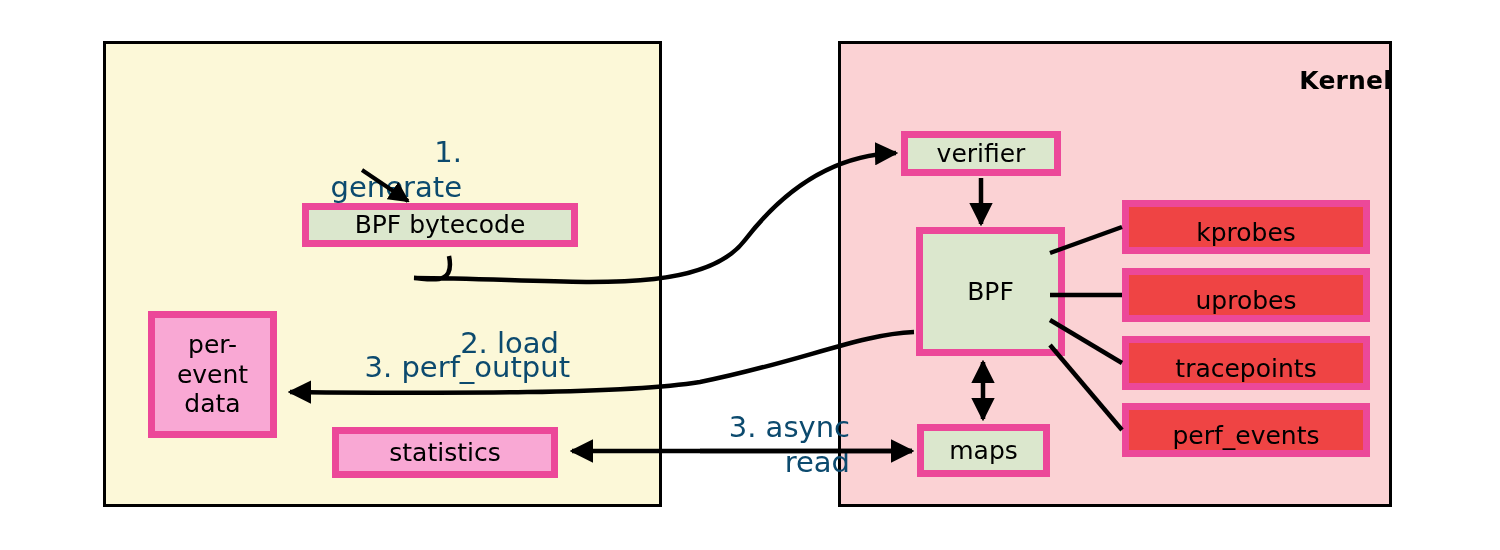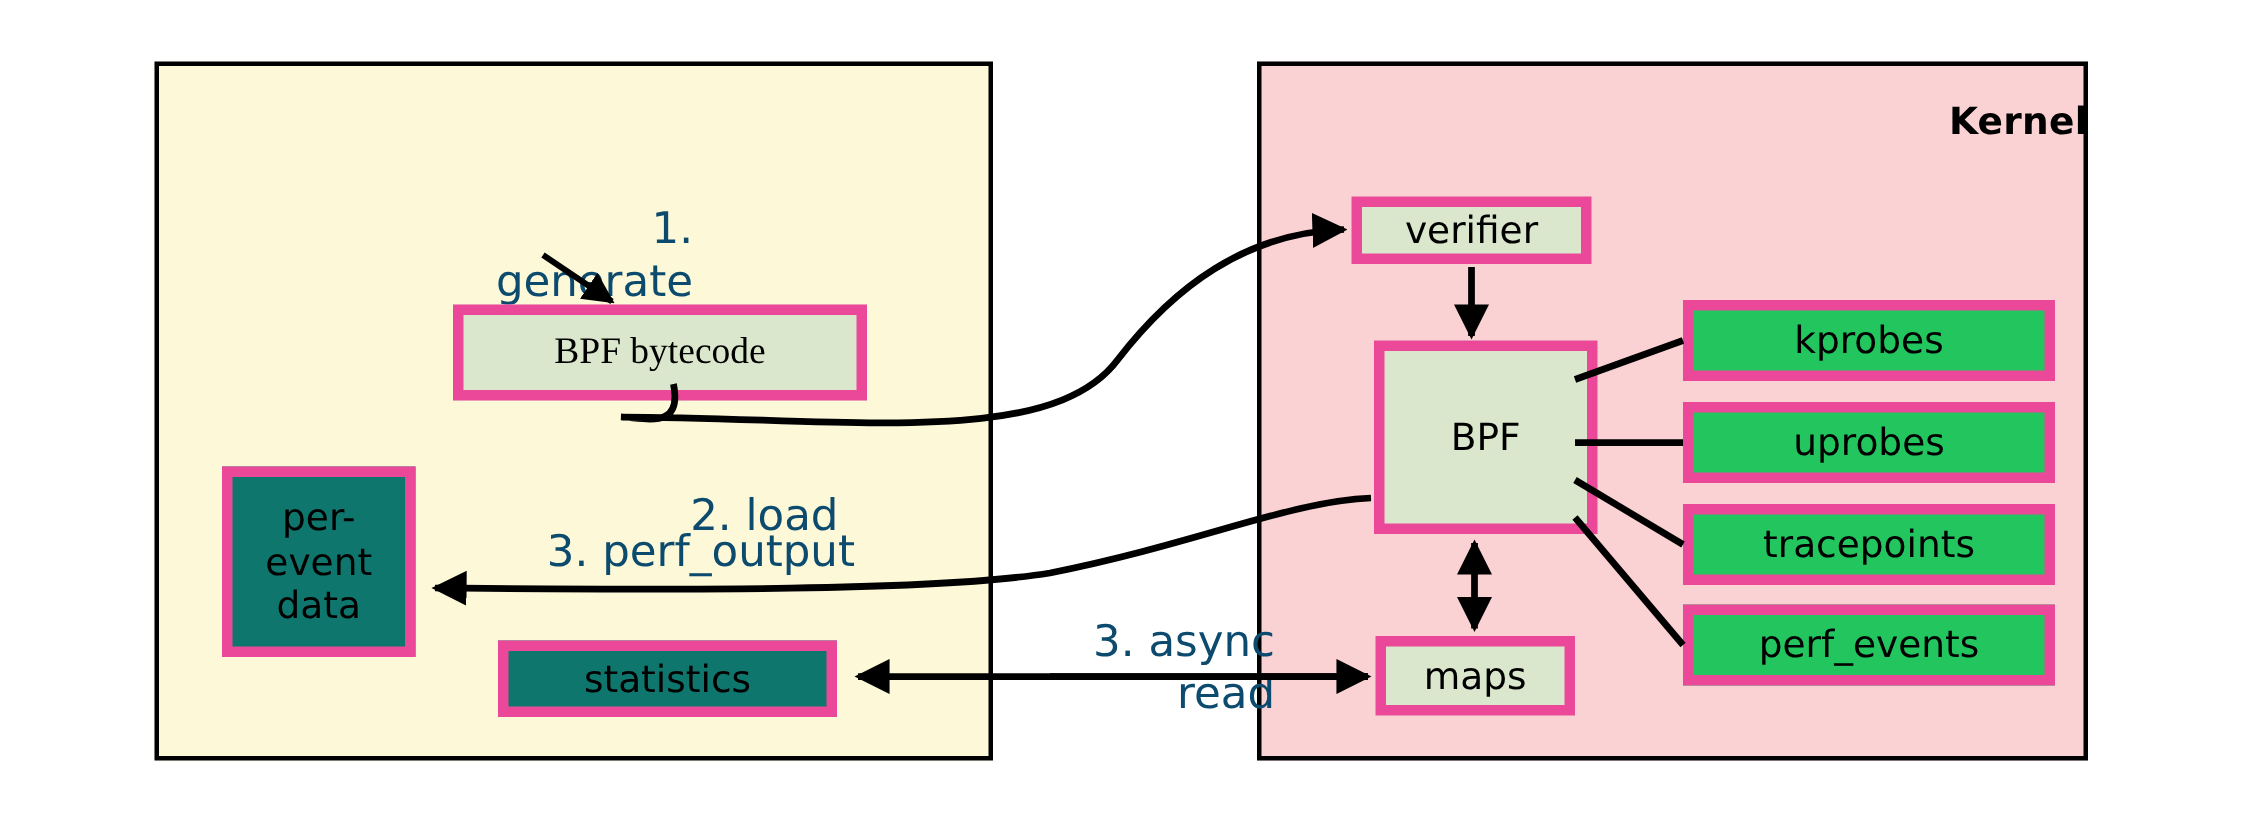--- a/index.html
+++ b/index.html
@@ -16,38 +16,38 @@
   .panel-title{
     position:absolute;width:100%;text-align:center;
     font-weight:bold;font-size:25px;color:#000;letter-spacing:.2px;
   }
   .node{
     position:absolute;box-sizing:border-box;border:7px solid #ec4899;
     display:flex;align-items:center;justify-content:center;
     text-align:center;font-size:25px;color:#000;line-height:1.18;
   }
   .green{background:#dbe7cd;}
-  .purple{background:#0f766e;justify-content:center;}
-  .blue{background:#22c55e;}
+  .purple{background:#f9a8d4;justify-content:center;}
+  .blue{background:#ef4444;align-items:flex-end;}
   .label{
     position:absolute;font-size:29px;color:#0c4a6e;text-align:right;
     white-space:pre-line;line-height:1.22;
   }
   svg.overlay{position:absolute;left:0;top:0;width:1500px;height:550px;pointer-events:none;}
 </style>
 </head>
 <body>
 
 <div id="stage">
 
   <div class="panel" id="user-panel"></div>
 
   <div class="label" style="left:302px;top:135px;width:160px;">1. generate</div>
 
-  <div class="node green" style="left:302px;top:203px;width:276px;height:64px;font-family:Liberation Serif, serif;">
+  <div class="node green" style="left:302px;top:203px;width:276px;height:44px;">
     <span>BPF bytecode</span>
   </div>
 
   <div class="label" style="left:399px;top:294px;width:160px;margin-top:32px;">2. load</div>
 
   <div class="node purple" style="left:148px;top:311px;width:129px;height:127px;">
     <span>per-
 event
 data</span>
   </div>

